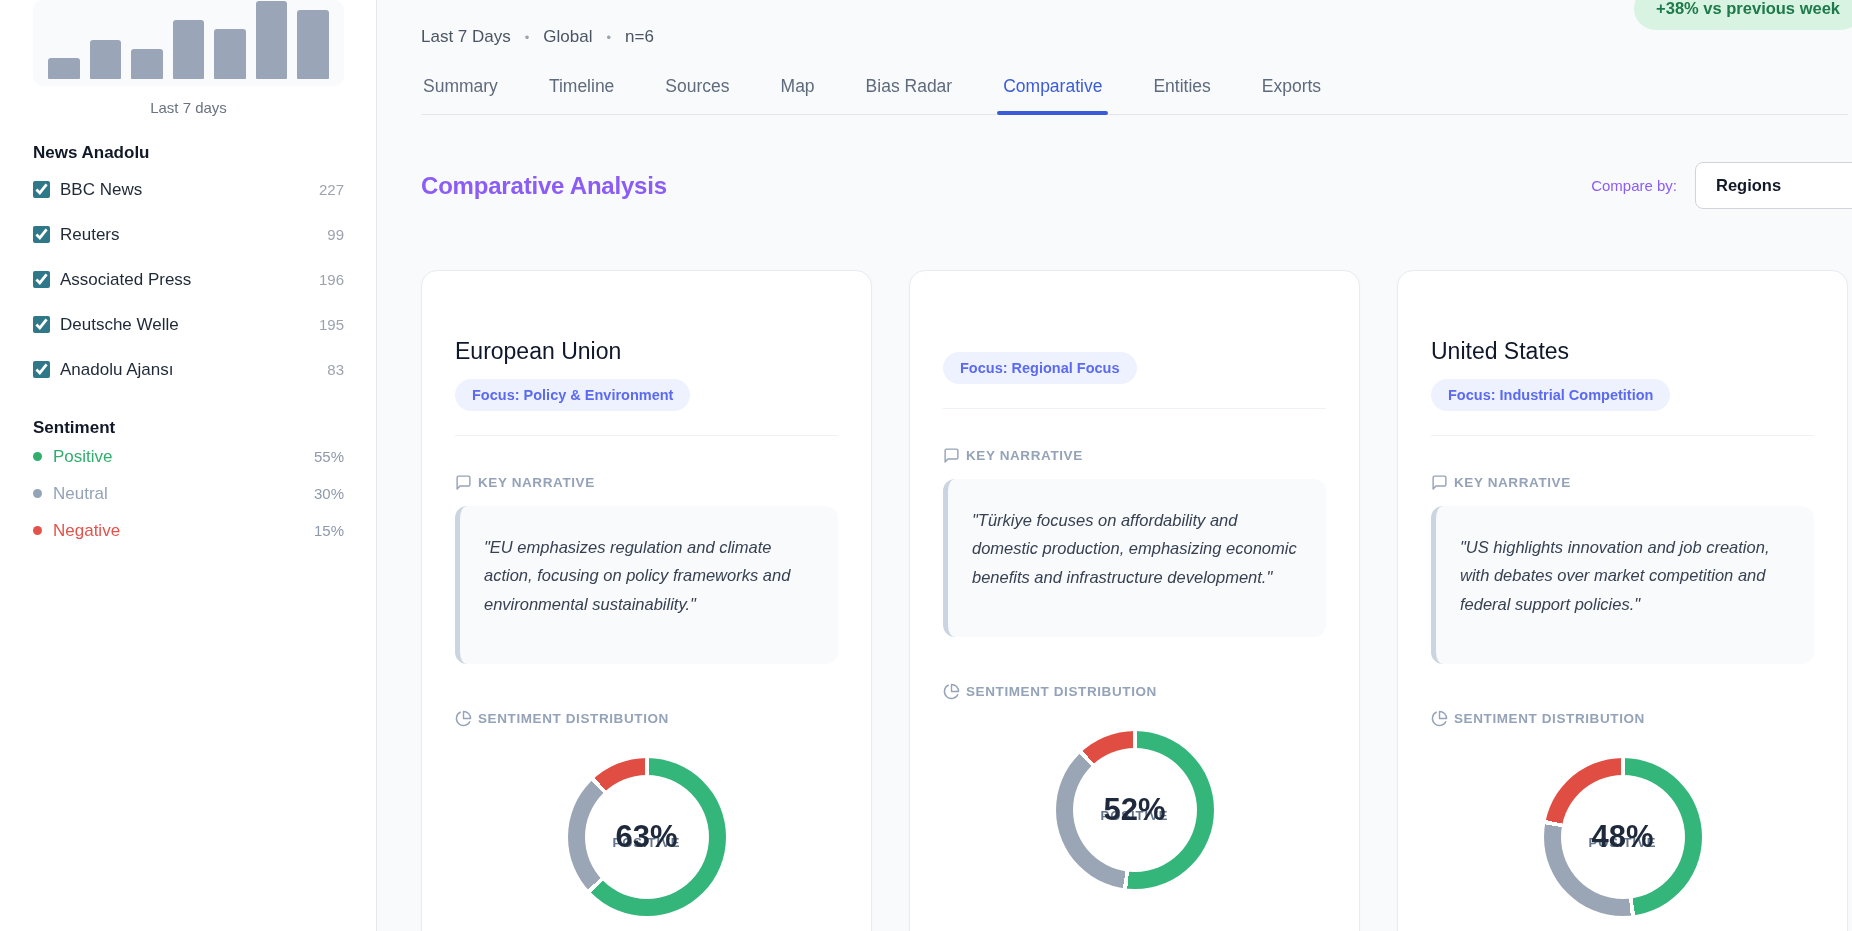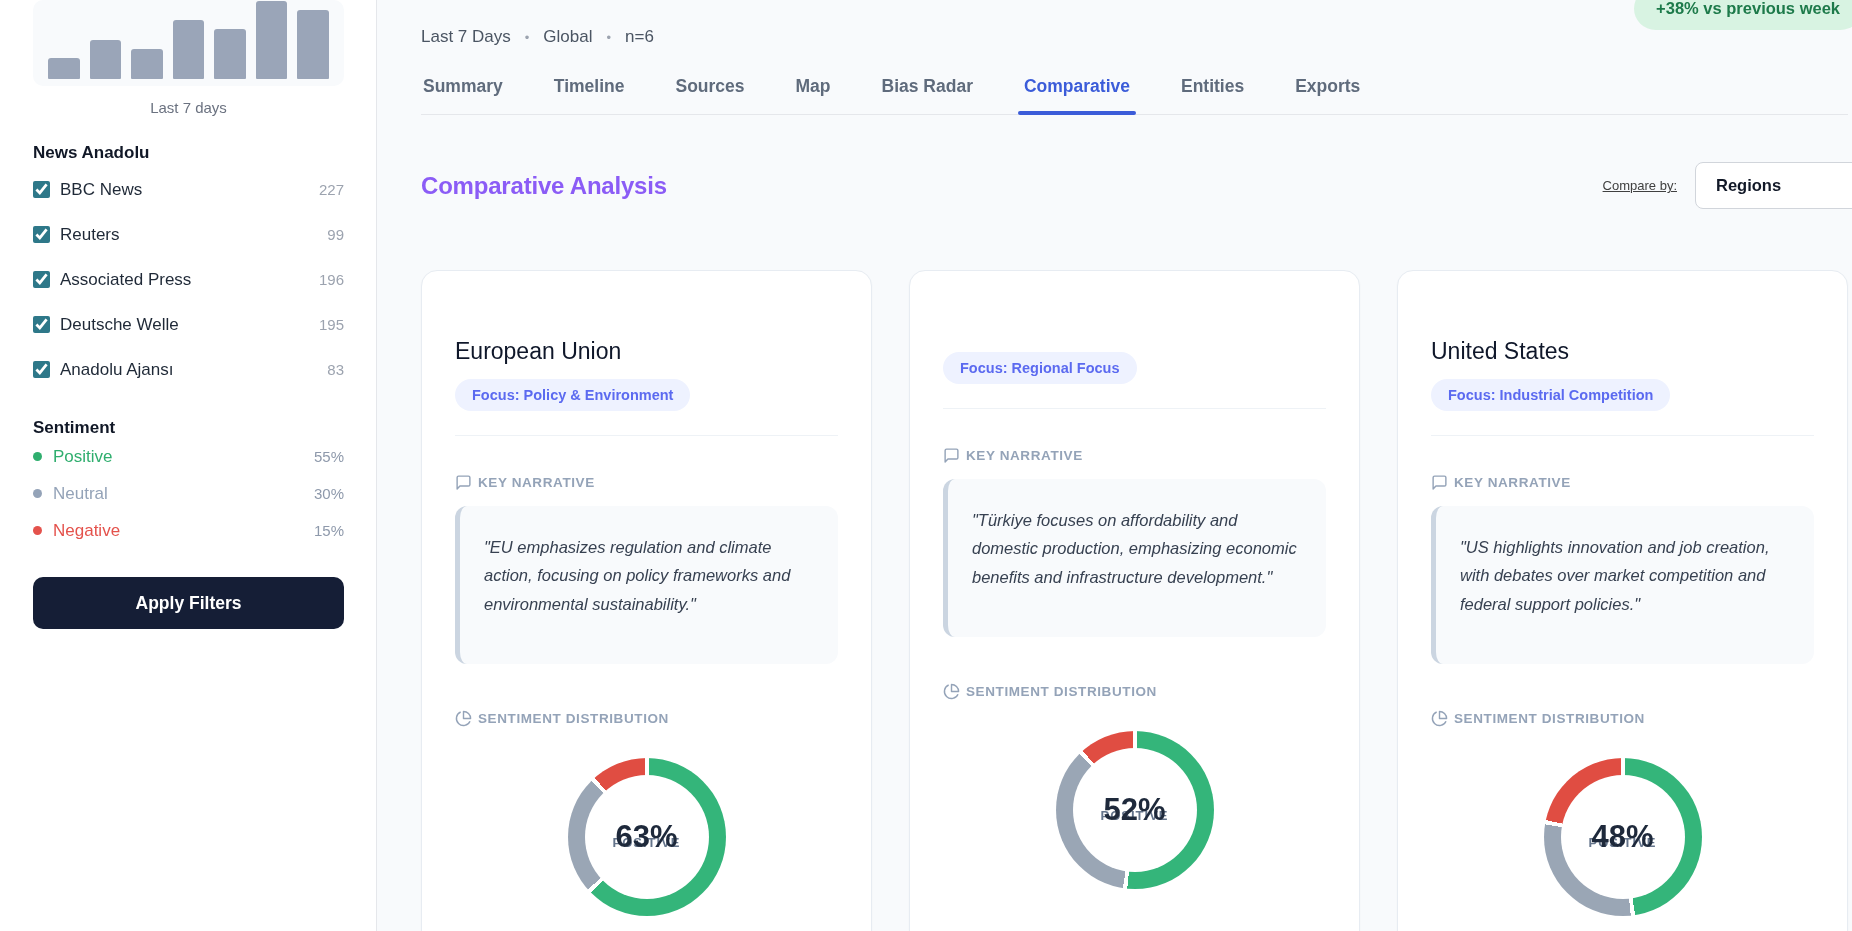--- a/index.html
+++ b/index.html
@@ -29,28 +29,28 @@
                font-family:inherit; font-size:17.5px; font-weight:700; border:none; border-radius:10px; cursor:pointer; }
 
   
   .main { position:absolute; left:377px; top:0; right:0; bottom:0; padding:27px 4px 0 44px; }
   .meta-row { display:flex; align-items:center; gap:14px; font-size:17px; color:#4b5563; }
   .meta-sep { color:#9ca3af; font-size:13px; }
   .growth-badge { position:absolute; top:-13px; right:-10px; background:var(--badge_bg,#d8f3e2);
                   color:var(--badge_text,#1d7a4a); font-size:16.5px; font-weight:700;
                   padding:12px 22px; border-radius:9999px; white-space:nowrap; }
   .tabs { margin-top:29px; display:flex; gap:47px; border-bottom:1px solid #e5e7eb; }
-  .tab { position:relative; padding:0 2px 17px 2px; font-size:17.5px; font-weight:700; color:#5f6b7c; cursor:pointer; }
+  .tab { position:relative; padding:0 2px 17px 2px; font-size:17.5px; font-weight:400; color:#5f6b7c; cursor:pointer; }
   .tab.active { color:var(--accent,#3b5cd9); }
   .tab.active::after { content:""; position:absolute; left:-4px; right:-4px; bottom:-1px; height:4px;
                        background:var(--accent,#3b5cd9); border-radius:3px; }
   .heading-row { margin-top:47px; display:flex; align-items:center; justify-content:space-between; }
   .page-title { font-size:24px; font-weight:800; color:#8b5cf6; letter-spacing:-0.2px; }
   .compare-group { display:flex; align-items:center; gap:18px; margin-right:-62px; }
-  .compare-label { font-size:13px; color:#404040;text-decoration:underline; }
+  .compare-label { font-size:15px; color:#8b5cf6; }
   .compare-select { width:215px; background:#ffffff; border:1px solid #d1d5db; border-radius:8px;
                     padding:13px 20px; font-size:16.5px; font-weight:700; color:#111827; cursor:pointer; }
 
   
   .cards { margin-top:61px; display:flex; gap:37px; }
   .card { flex:1; background:#ffffff; border:1px solid #e7ecf2; border-radius:16px;
           padding:67px 33px 30px 33px; height:870px; box-shadow:0 1px 2px rgba(15,23,42,0.04); }
   .card-title { font-size:23px; font-weight:400; color:#0f172a; }
   .focus-badge { display:inline-block; margin-top:14px; background:var(--focus_bg,#eef2ff);
                  color:var(--focus_text,#5b6af0); font-size:14.5px; font-weight:700;
@@ -124,21 +124,20 @@
     <span class="dot" style="background: rgb(148, 163, 184);"></span>
     <span class="sent-label" style="color: rgb(148, 163, 184);">Neutral</span>
     <span class="sent-value">30%</span>
   </div>
   <div class="sent-row">
     <span class="dot" style="background: rgb(228, 82, 76);"></span>
     <span class="sent-label" style="color: rgb(228, 82, 76);">Negative</span>
     <span class="sent-value">15%</span>
   </div>
 
-  <button class="apply-btn">Apply Filters</button>
 </aside>
 
 <main class="main" style="position:absolute;">
   <div class="growth-badge">+38% vs previous week</div>
 
   <div class="meta-row">
     <span>Last 7 Days</span>
     <span class="meta-sep">•</span>
     <span>Global</span>
     <span class="meta-sep">•</span>

